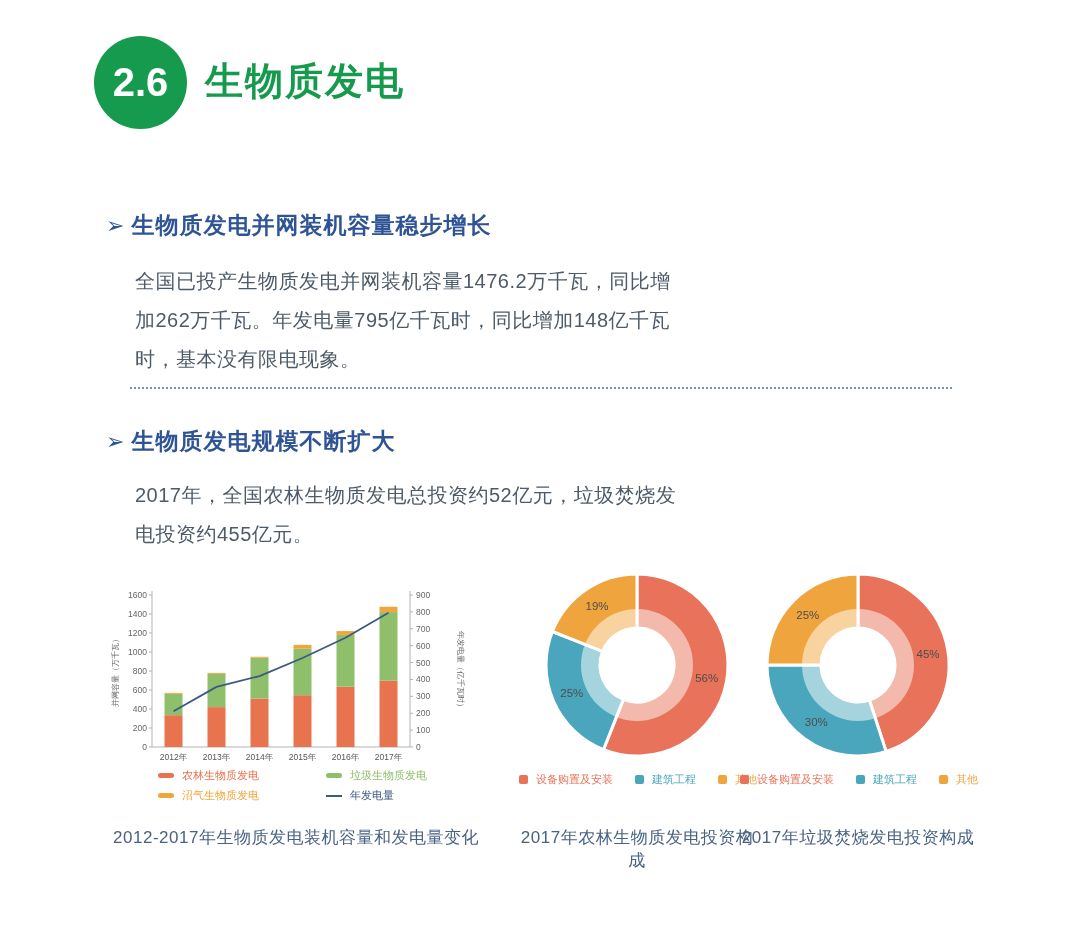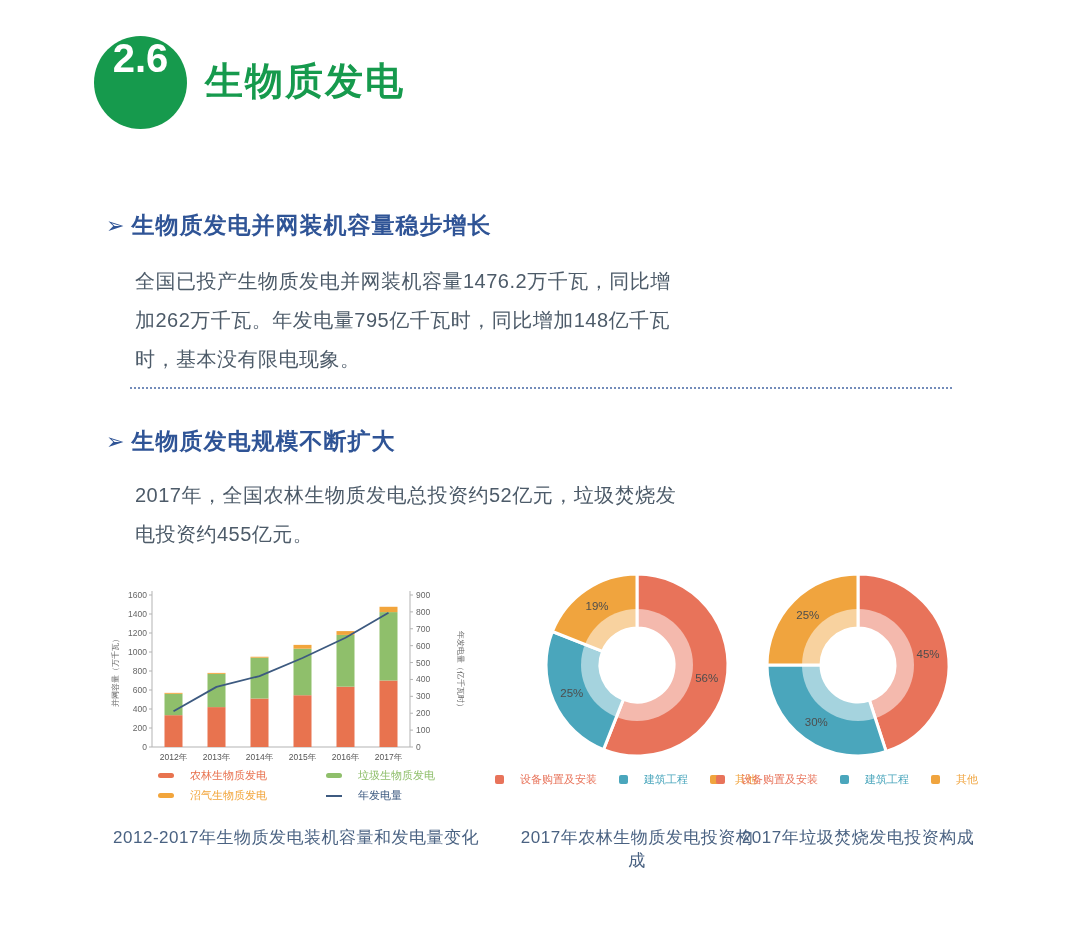--- a/index.html
+++ b/index.html
@@ -1,32 +1,32 @@
 <!DOCTYPE html>
 <html><head>
 <meta charset="utf-8">
 <style>
   html,body{margin:0;padding:0;background:#fff;}
   .page{position:relative;width:1080px;height:945px;background:#ffffff;overflow:hidden;
         font-family:"Liberation Sans","DejaVu Sans",sans-serif;}
   .circle-badge{position:absolute;left:94px;top:36px;width:93px;height:93px;border-radius:50%;
-        background:#169a4d;display:flex;justify-content:center;
+        background:#169a4d;display:flex;align-items:center;justify-content:center;
         color:#fff;font-size:40px;font-weight:bold;}
   .page-title{position:absolute;left:205px;top:56px;font-size:38px;font-weight:bold;color:#169a4d;letter-spacing:2px;}
   .corner-label{position:absolute;left:843px;top:60px;width:122px;font-size:28px;color:#169a4d;font-weight:bold;letter-spacing:1px;}
   .sec-heading{position:absolute;left:106px;font-size:23px;font-weight:bold;color:#2f5496;letter-spacing:1px;}
   .sec-heading .arrow{font-weight:normal;margin-right:6px;font-size:22px;}
   .para{position:absolute;left:135px;width:830px;font-size:20px;line-height:39px;color:#4d5b69;
         white-space:pre-line;letter-spacing:0.5px;}
   .divider{position:absolute;left:130px;top:387px;width:822px;border-top:2px dotted #5b79ae;opacity:.85;}
   .caption{position:absolute;top:826px;font-size:17px;color:#4a6282;text-align:center;letter-spacing:0.5px;}
   .chart-svg{position:absolute;}
   .legend{position:absolute;display:flex;gap:22px;justify-content:flex-end;font-size:11px;}
   .bar-legend{position:absolute;left:158px;top:768px;display:grid;grid-template-columns:168px 168px;row-gap:5px;font-size:11px;}
-  .lg-item{display:flex;align-items:center;gap:16px;white-space:nowrap;}
+  .lg-item{display:flex;align-items:center;gap:8px;white-space:nowrap;}
   .sw{display:inline-block;width:16px;height:5px;border-radius:3px;}
   .sw.line{height:2px;border-radius:0;}
   .sw.sq{width:9px;height:9px;border-radius:2px;}
 </style>
 </head>
 <body>
 
 <div class="page">
 
   <div class="circle-badge">

